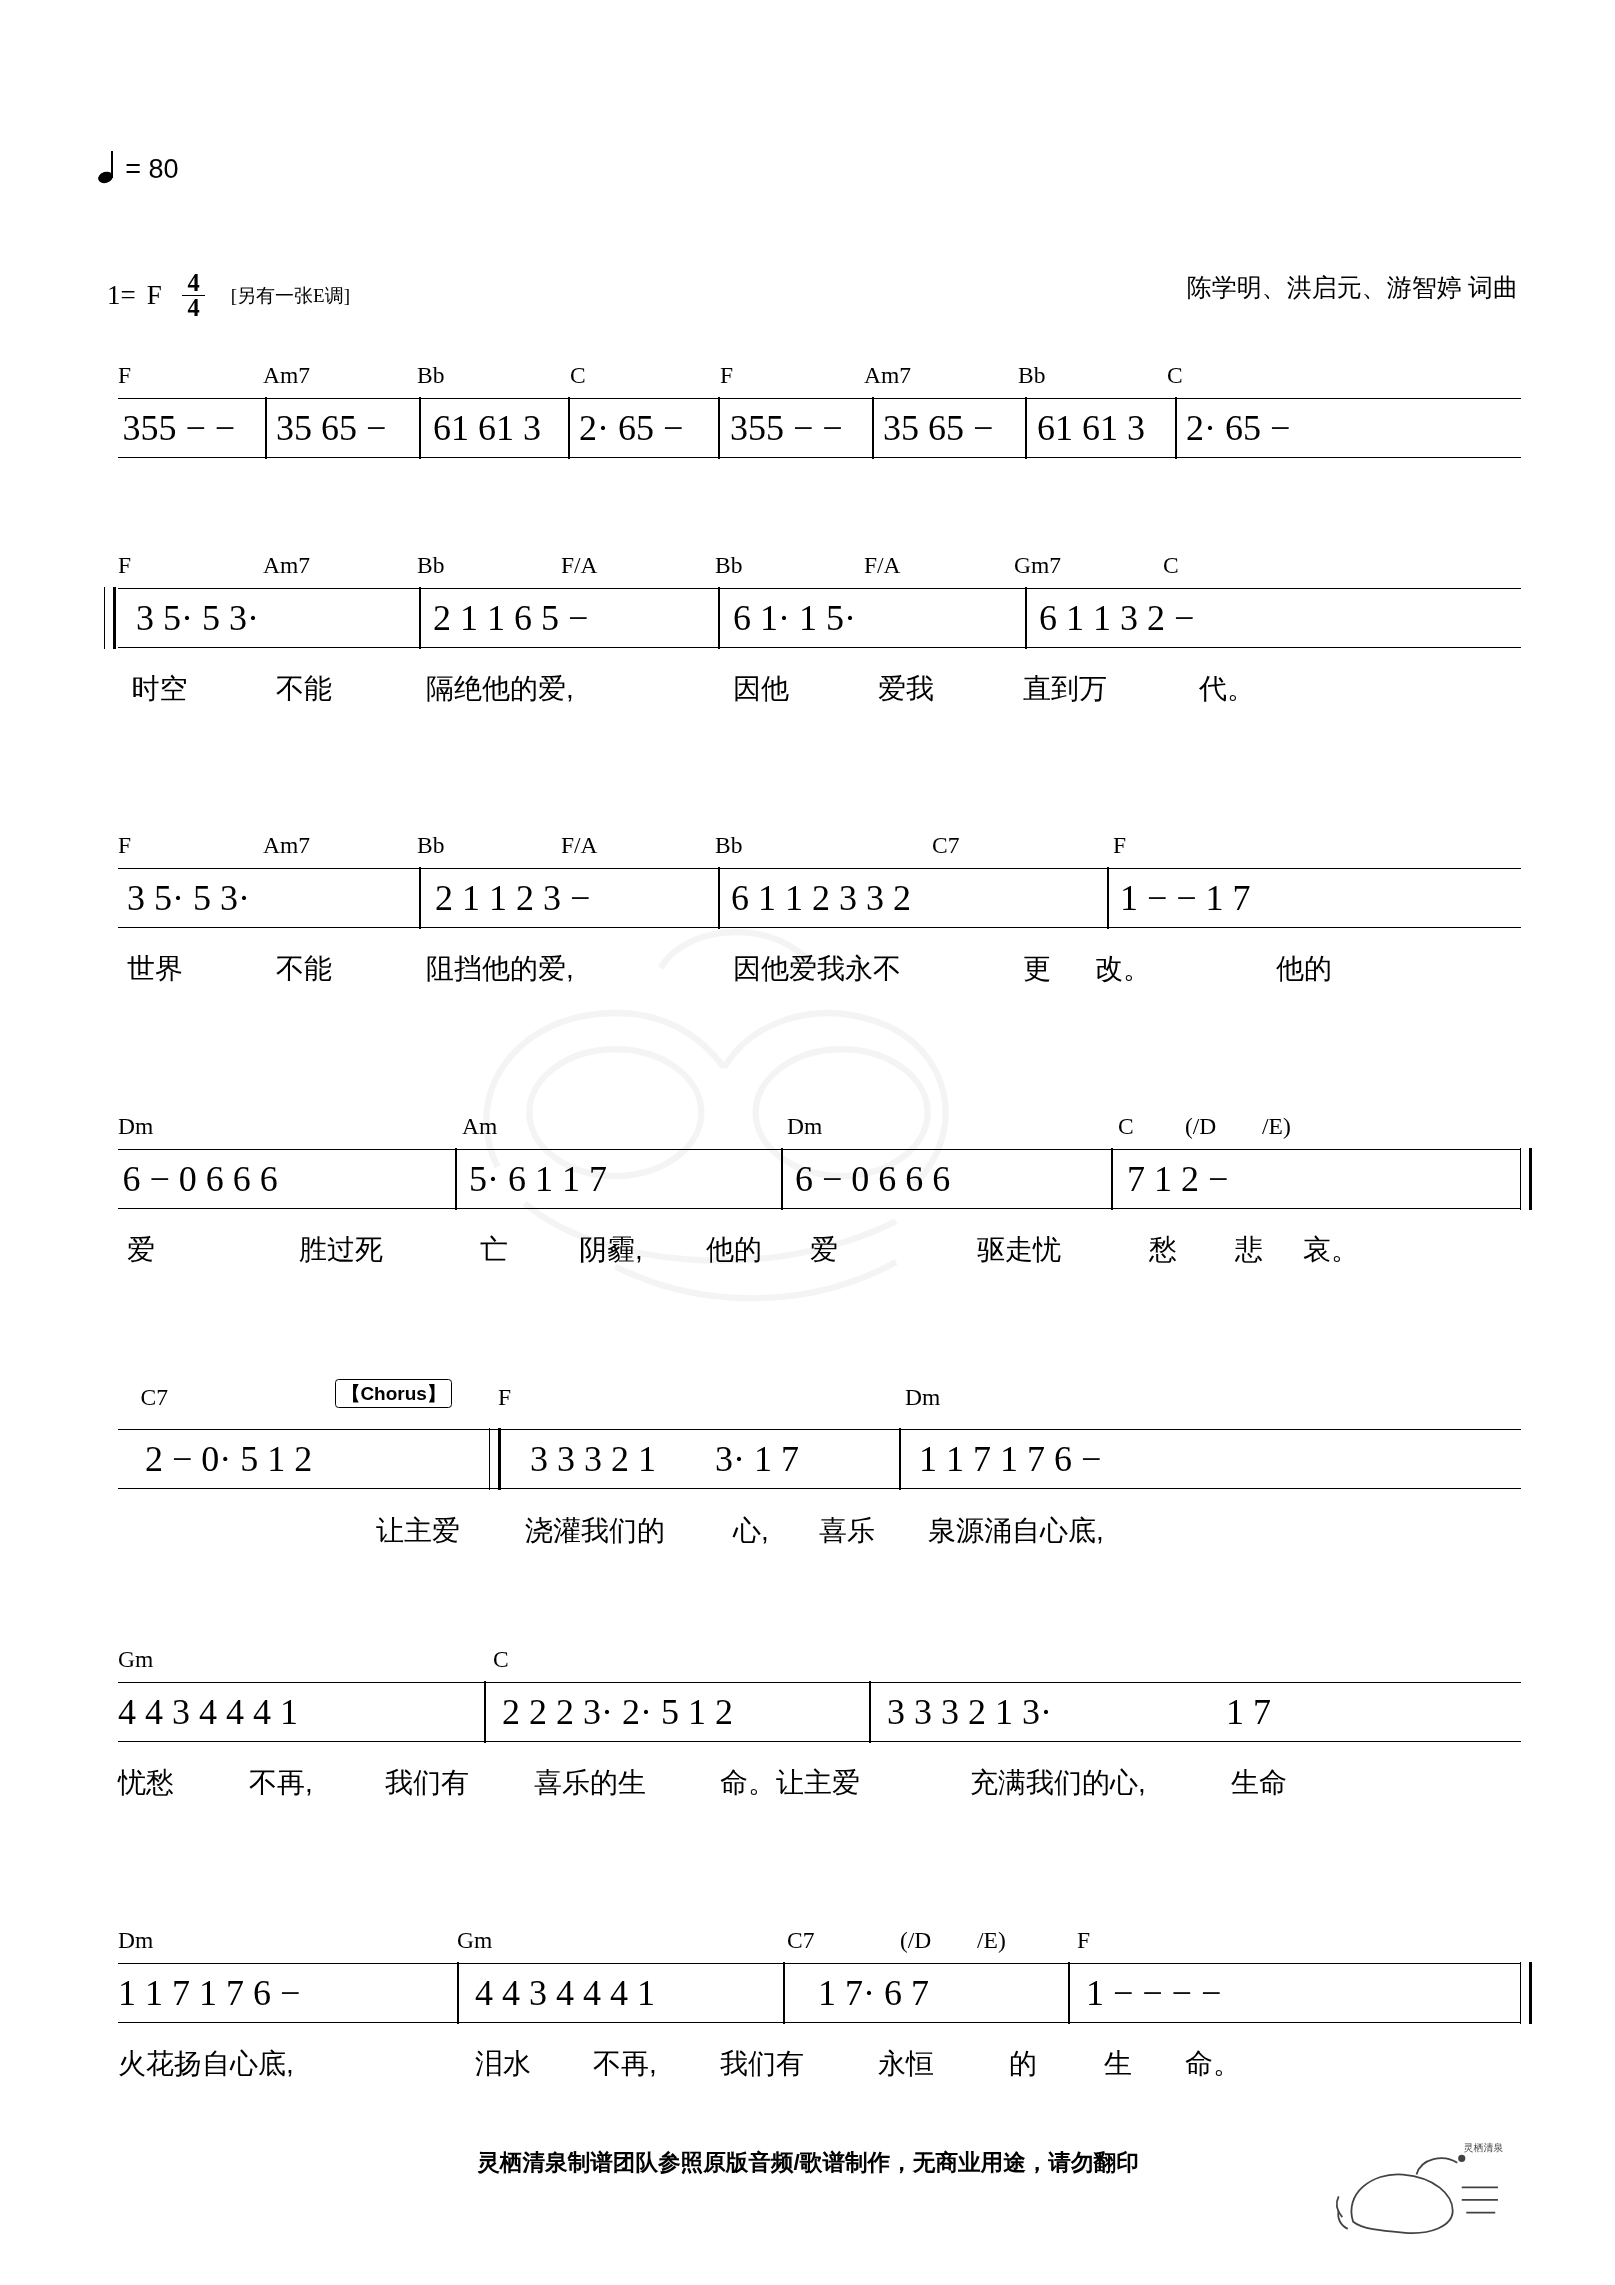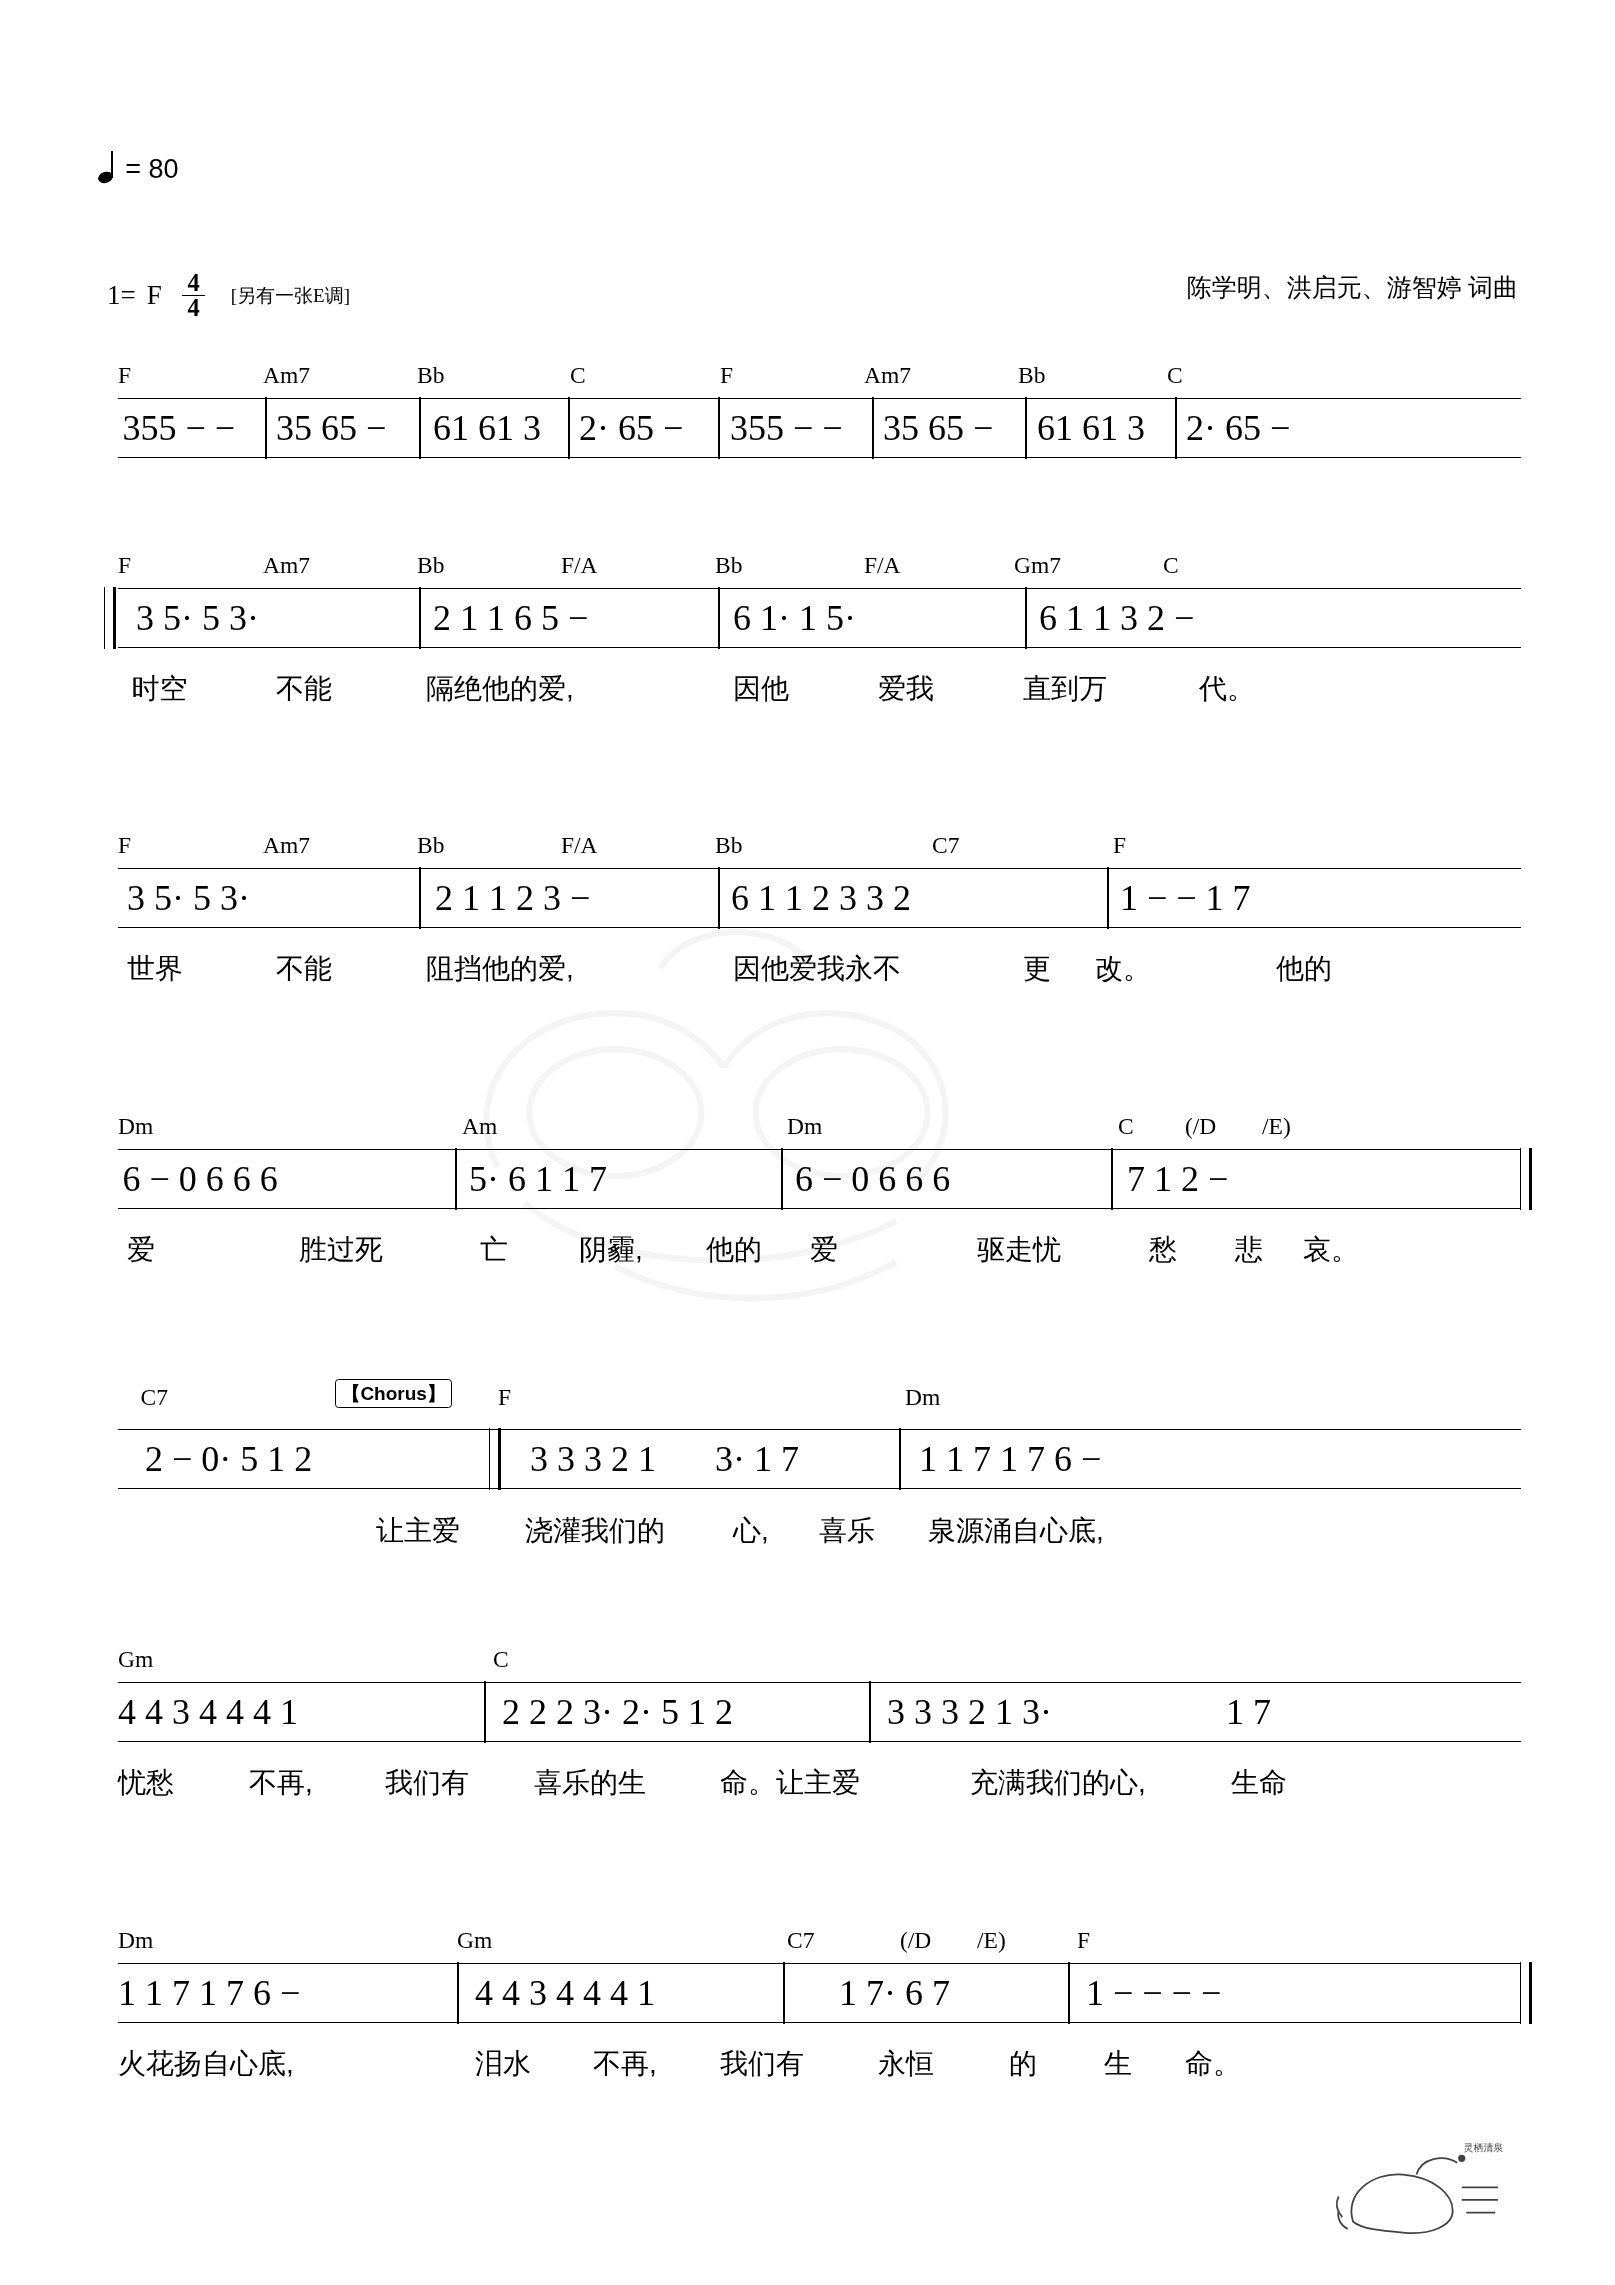--- a/index.html
+++ b/index.html
@@ -328,38 +328,39 @@
       <span class="chord" style="left:782px">(/D</span>
       <span class="chord" style="left:859px">/E)</span>
       <span class="chord" style="left:959px">F</span>
     </div>
     <div class="notesrow" style="top:36px;">
       <div class="nrow-inner">
         <span class="nt" style="left:0px">1 1  7 1 7 6    −</span>
         <span class="bar" style="left:339px"></span>
         <span class="nt" style="left:357px">4 4   3 4    4 4 1</span>
         <span class="bar" style="left:665px"></span>
-        <span class="nt" style="left:721px">1 7·    6 7</span>
+        <span class="nt" style="left:700px">1 7·    6 7</span>
         <span class="bar" style="left:950px"></span>
         <span class="nt" style="left:968px">1  −  −  −  −</span>
         <span class="dblbar" style="right:-11px"></span>
       </div>
     </div>
     <div class="lyricrow" style="top:118px;">
       <span class="ly" style="left:0px">火花扬自心底,</span>
       <span class="ly" style="left:357px">泪水</span>
       <span class="ly" style="left:475px">不再,</span>
       <span class="ly" style="left:602px">我们有</span>
       <span class="ly" style="left:760px">永恒</span>
       <span class="ly" style="left:891px">的</span>
       <span class="ly" style="left:986px">生</span>
       <span class="ly" style="left:1067px">命。</span>
     </div>
   </div>
 
+  <div class="footer">灵栖清泉制谱团队参照原版音频/歌谱制作，无商业用途，请勿翻印</div>
 
   <svg class="logo" viewBox="0 0 200 130">
     <g fill="none" stroke="#222" stroke-width="2">
       <path d="M30 100 C20 70 50 45 85 48 C120 51 140 70 140 88 C140 105 115 115 85 112 C60 110 40 108 30 100 Z"></path>
       <path d="M100 48 C105 30 130 25 145 35"></path>
       <circle cx="150" cy="30" r="3" fill="#222"></circle>
       <path d="M18 95 C12 88 10 80 14 72"></path>
       <path d="M24 108 C16 104 12 96 14 88"></path>
       <path d="M150 62 h40 M150 76 h40 M155 90 h32"></path>
     </g>

